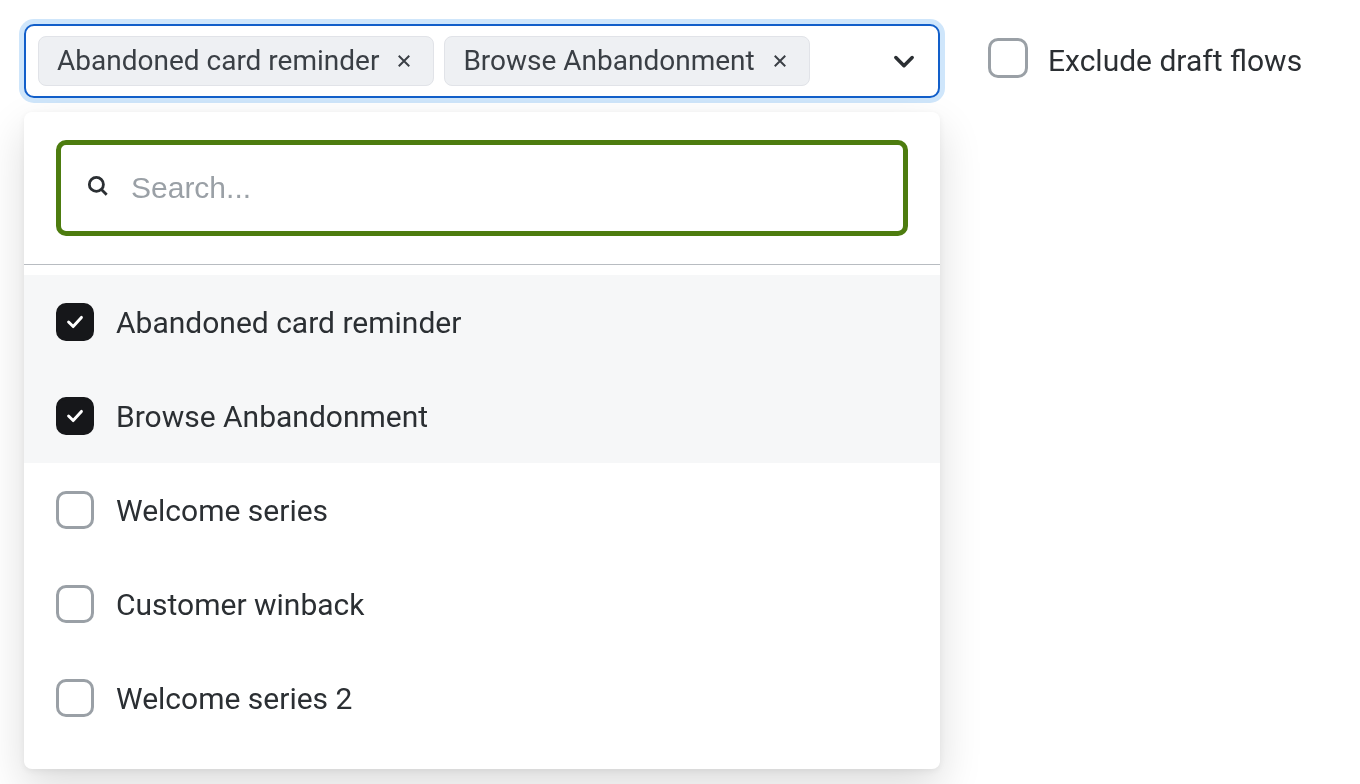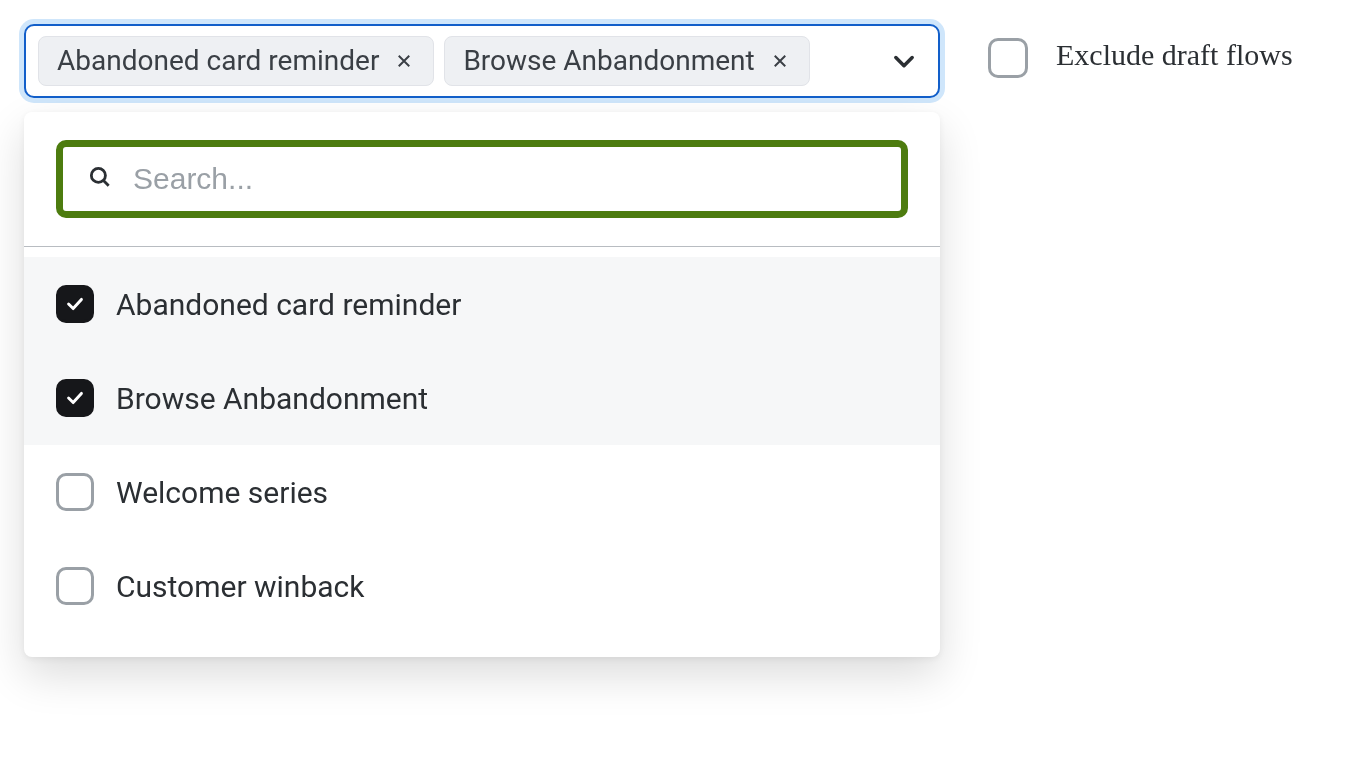--- a/index.html
+++ b/index.html
@@ -74,23 +74,23 @@
     box-shadow: 0 18px 44px rgba(0,0,0,0.14), 0 2px 6px rgba(0,0,0,0.06);
     overflow: hidden;
   }
   .search-wrap {
     padding: 28px 32px;
   }
   .search-field {
     display: flex;
     align-items: center;
     gap: 18px;
-    height: 78px;
+    height: 96px;
     padding: 0 24px;
-    border: 7px solid #4d7c0f;
+    border: 5px solid #4d7c0f;
     border-radius: 10px;
     background: #fff;
   }
   .search-field svg { width: 26px; height: 26px; stroke: #2b2f33; stroke-width: 2.6; fill: none; }
   .search-input {
     flex: 1 1 auto;
     border: none;
     outline: none;
     font-size: 30px;
     color: #6f757c;
@@ -129,24 +129,23 @@
   .checkbox.checked {
     background: #16171a;
     border-color: #16171a;
   }
   .checkbox svg { width: 22px; height: 22px; stroke: #ffffff; stroke-width: 3.2; fill: none; stroke-linecap: round; stroke-linejoin: round; display: none; }
   .checkbox.checked svg { display: block; }
 
   
   .exclude-wrap {
     display: flex;
-    align-items: flex-start;
-    gap: 28px;
+    align-items: flex-end;
+    gap: 20px;
     padding-top: 14px;
-    font-family: Liberation Serif, serif;
   }
   .exclude-box {
     width: 40px; height: 40px;
     border: 3px solid #9aa0a6;
     border-radius: 10px;
     background: #fff;
   }
   .exclude-label {
     font-size: 30px;
     color: #2b2f33;
@@ -219,20 +218,26 @@
             
           </span>
           <span>Welcome series</span>
         </div>
         <div class="option-row">
           <span class="checkbox">
             
           </span>
           <span>Customer winback</span>
         </div>
+        <div class="option-row">
+          <span class="checkbox">
+            
+          </span>
+          <span>Welcome series 2</span>
+        </div>
       </div>
     </div>
 
   </div>
 
   <label class="exclude-wrap">
     <span class="exclude-box"></span>
     <span class="exclude-label">Exclude draft flows</span>
   </label>
 </div>

